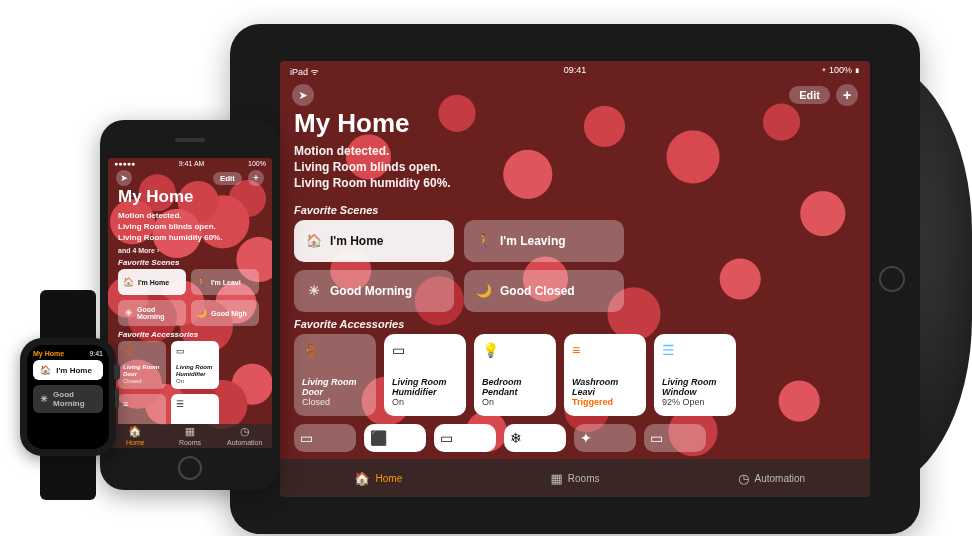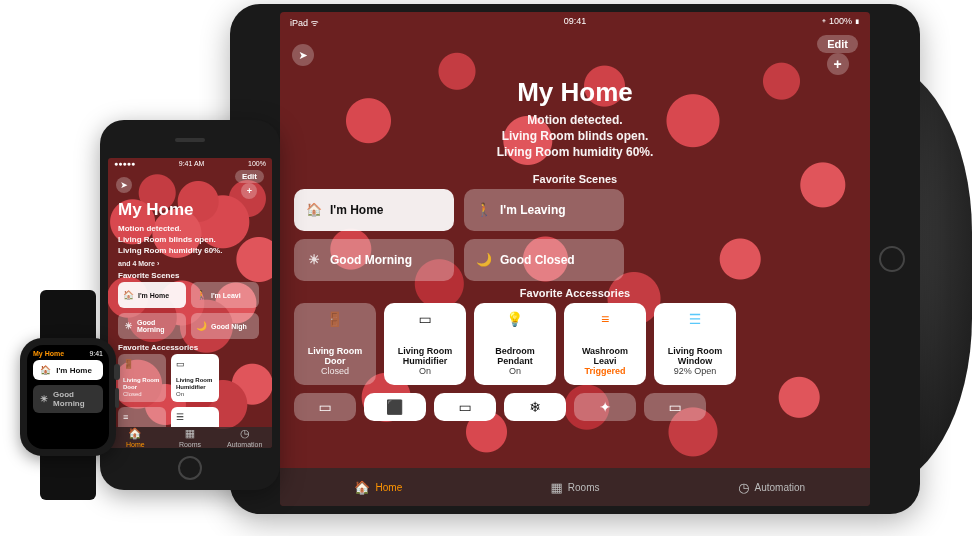--- a/index.html
+++ b/index.html
@@ -2,21 +2,21 @@
 <html><head>
 <meta charset="utf-8">
 <style>
   * { box-sizing: border-box; margin: 0; padding: 0; font-family: -apple-system, "Helvetica Neue", Arial, sans-serif; }
   body { width: 972px; height: 536px; background: #fff; position: relative; overflow: hidden; }
 
   
   .homepod { position: absolute; right: 0px; top: 60px; width: 200px; height: 430px; background: radial-gradient(ellipse at 40% 40%, #5a5a5a 0%, #2a2a2a 60%, #111 100%); border-radius: 50% / 40%; z-index: 0; }
 
   
-  .ipad { position: absolute; left: 230px; top: 4px; width: 690px; height: 510px; background: #1a1a1a; border-radius: 30px; padding: 8px 50px; z-index: 1; box-shadow: 0 8px 30px rgba(0,0,0,.3); text-align: center; }
+  .ipad { position: absolute; left: 230px; top: 24px; width: 690px; height: 510px; background: #1a1a1a; border-radius: 30px; padding: 37px 50px; z-index: 1; box-shadow: 0 8px 30px rgba(0,0,0,.3); }
   .ipad .home-btn { position: absolute; right: 15px; top: 50%; width: 26px; height: 26px; border: 2px solid #444; border-radius: 50%; transform: translateY(-50%); }
   .ipad-screen { width: 100%; height: 100%; border-radius: 4px; overflow: hidden; position: relative; background: linear-gradient(135deg, #8a2a2a, #a03030), radial-gradient(circle at 30% 30%, #c94545 0 6%, transparent 6%), radial-gradient(circle at 60% 50%, #d85050 0 5%, transparent 5%), radial-gradient(circle at 75% 30%, #c94545 0 7%, transparent 7%), radial-gradient(circle at 45% 65%, #c94545 0 6%, transparent 6%); background-blend-mode: normal; color: #fff; display: flex; flex-direction: column; }
   .leaves-bg { background-color: #6b2020; background-image:
     radial-gradient(circle at 15% 22%, #d8484f 0 22px, transparent 23px),
     radial-gradient(circle at 30% 12%, #c43c42 0 18px, transparent 19px),
     radial-gradient(circle at 42% 26%, #e0555b 0 24px, transparent 25px),
     radial-gradient(circle at 55% 15%, #cf4248 0 20px, transparent 21px),
     radial-gradient(circle at 70% 22%, #d8484f 0 26px, transparent 27px),
     radial-gradient(circle at 85% 14%, #c43c42 0 18px, transparent 19px),
     radial-gradient(circle at 92% 35%, #e0555b 0 22px, transparent 23px),
@@ -29,39 +29,39 @@
     radial-gradient(circle at 35% 85%, #d8484f 0 20px, transparent 21px),
     radial-gradient(circle at 52% 80%, #b52f35 0 22px, transparent 23px),
     radial-gradient(circle at 70% 85%, #c43c42 0 24px, transparent 25px),
     radial-gradient(circle at 88% 78%, #e0555b 0 20px, transparent 21px);
   }
 
   .status-bar { display: flex; justify-content: space-between; font-size: 9px; padding: 4px 10px; color: #fff; }
   .status-bar .center { position: absolute; left: 50%; transform: translateX(-50%); }
   .header-row { display: flex; justify-content: space-between; align-items: center; padding: 2px 12px; }
   .loc-pill { width: 22px; height: 22px; background: rgba(255,255,255,.25); border-radius: 50%; display:flex; align-items:center; justify-content:center; font-size:11px;}
-  .edit-group { display: flex; align-items:center;flex-direction:column;}
+  .edit-group { display: flex; gap: 6px; align-items:center;}
   .edit-btn { background: rgba(255,255,255,.25); border-radius: 11px; padding: 3px 10px; font-size: 11px; font-weight:600; }
   .add-btn { width: 22px; height: 22px; background: rgba(255,255,255,.25); border-radius: 50%; display:flex; align-items:center; justify-content:center; font-size:14px; font-weight:600;}
   .title-block { padding: 0 14px 6px; }
   .title-block h1 { font-size: 26px; font-weight: 700; margin-bottom: 4px; }
   .title-block .status-line { font-size: 12px; font-weight: 600; line-height: 1.35; opacity: .95; }
-  .section-label { font-size: 11px; font-weight: 700; padding: 6px 14px 4px; opacity:.95; }
+  .section-label { font-size: 11px; font-weight: 700; padding: 6px 14px 4px; opacity:.95;font-style:italic; }
 
   .scene-grid { display: grid; grid-template-columns: repeat(2, 160px); gap: 8px 10px; padding: 0 14px; }
   .scene-tile { background: rgba(255,255,255,.92); color: #111; border-radius: 10px; height: 42px; display:flex; align-items:center; gap:8px; padding:0 12px; font-size:12px; font-weight:600; }
   .scene-tile.dim { background: rgba(255,255,255,.30); color: #fff; }
   .scene-tile .ic { width:16px; height:16px; display:flex; align-items:center; justify-content:center; font-size:13px; opacity:.8;}
 
   .acc-row { display: flex; gap: 8px; padding: 0 14px; overflow:hidden; }
   .acc-tile { width: 82px; height: 82px; border-radius: 10px; padding: 8px; display:flex; flex-direction:column; justify-content:space-between; font-size:9px; line-height:1.15; }
   .acc-tile.on { background:#fff; color:#111; }
   .acc-tile.off { background: rgba(255,255,255,.30); color: #fff; }
   .acc-tile .ic { font-size:14px; height:16px; }
-  .acc-tile .nm { font-weight:700; }
+  .acc-tile .nm { font-weight:700;font-style:italic; }
   .acc-tile .st { font-weight:500; opacity:.85; }
   .acc-tile .st.trig { color:#ff6a00; font-weight:700; opacity:1;}
   .acc-tile.off .nm, .acc-tile.off .st { color:#fff; }
   .acc-tile.mini { width:62px; height:28px; padding:6px; }
 
   .tab-bar { margin-top:auto; height: 38px; background: rgba(40,40,40,.72); display:flex; }
   .tab { flex:1; display:flex; align-items:center; justify-content:center; gap:5px; font-size:10px; color:#bbb; }
   .tab.active { color:#ff9500; }
   .tab .ic { font-size:13px; }
 

